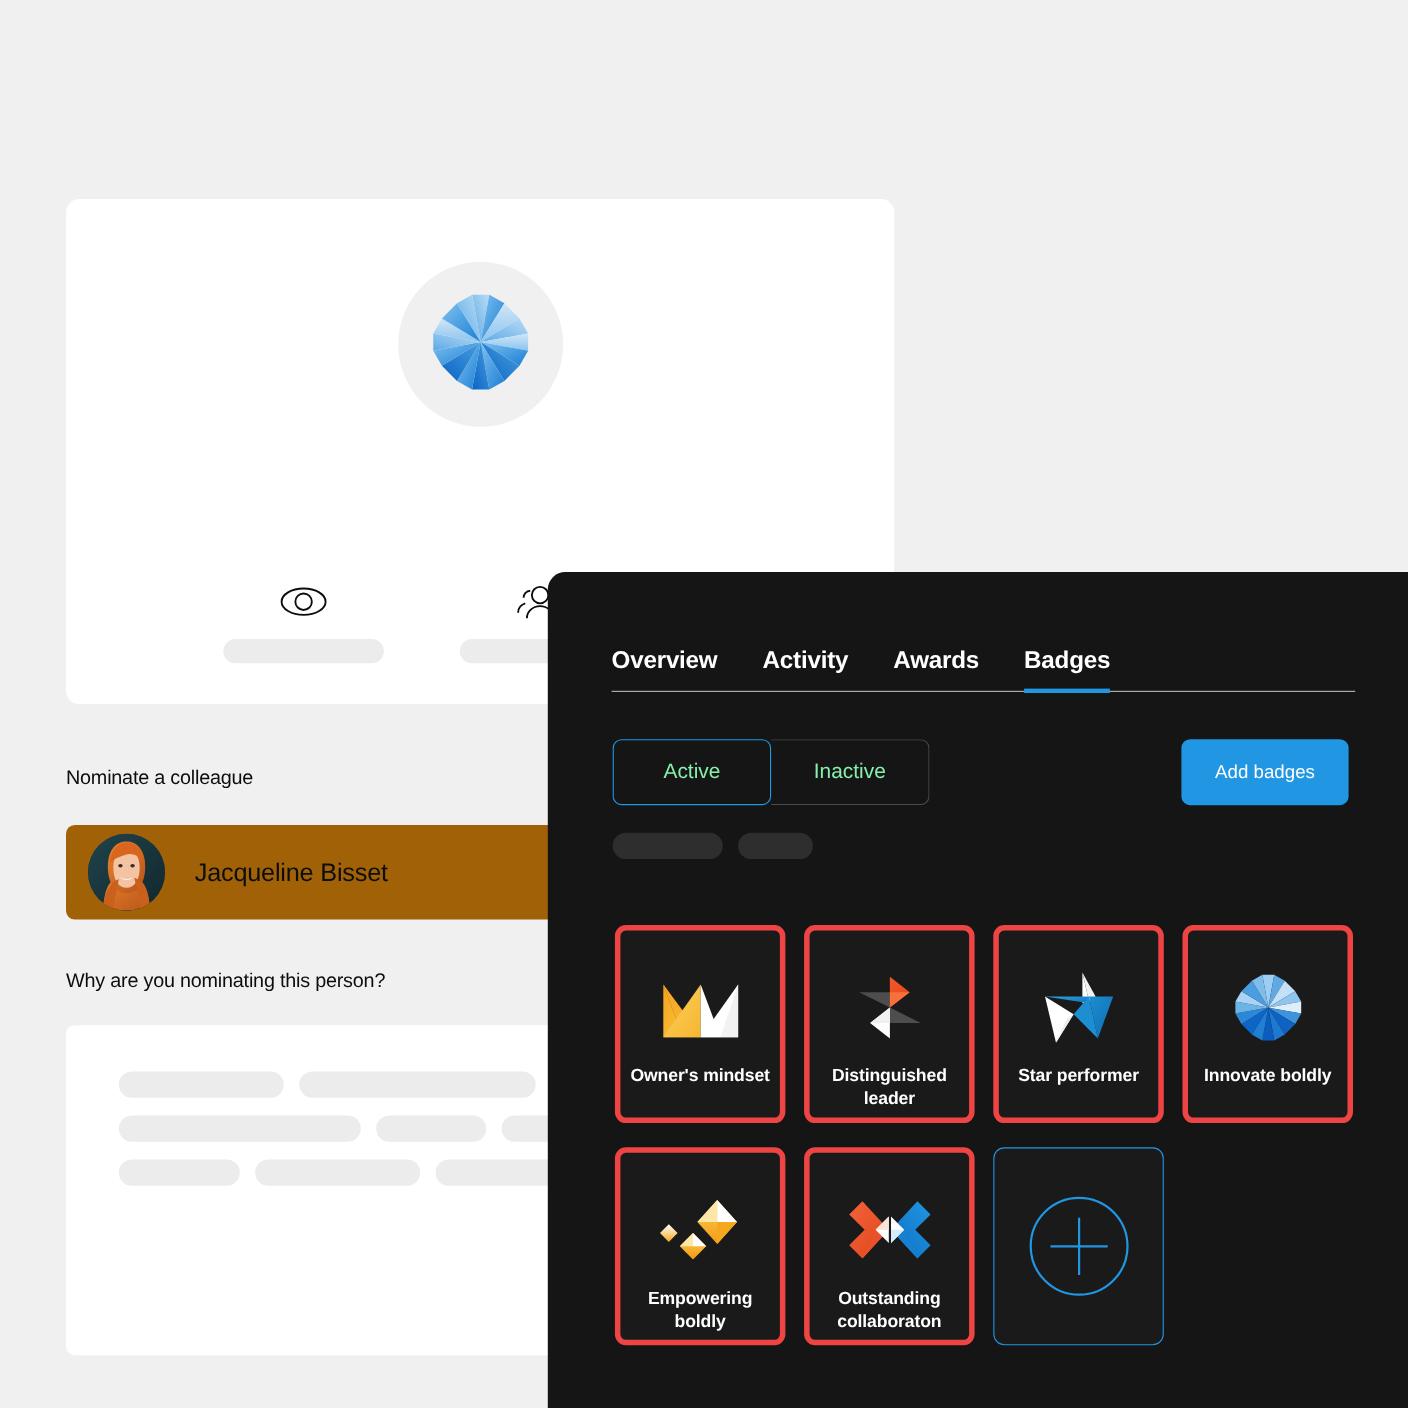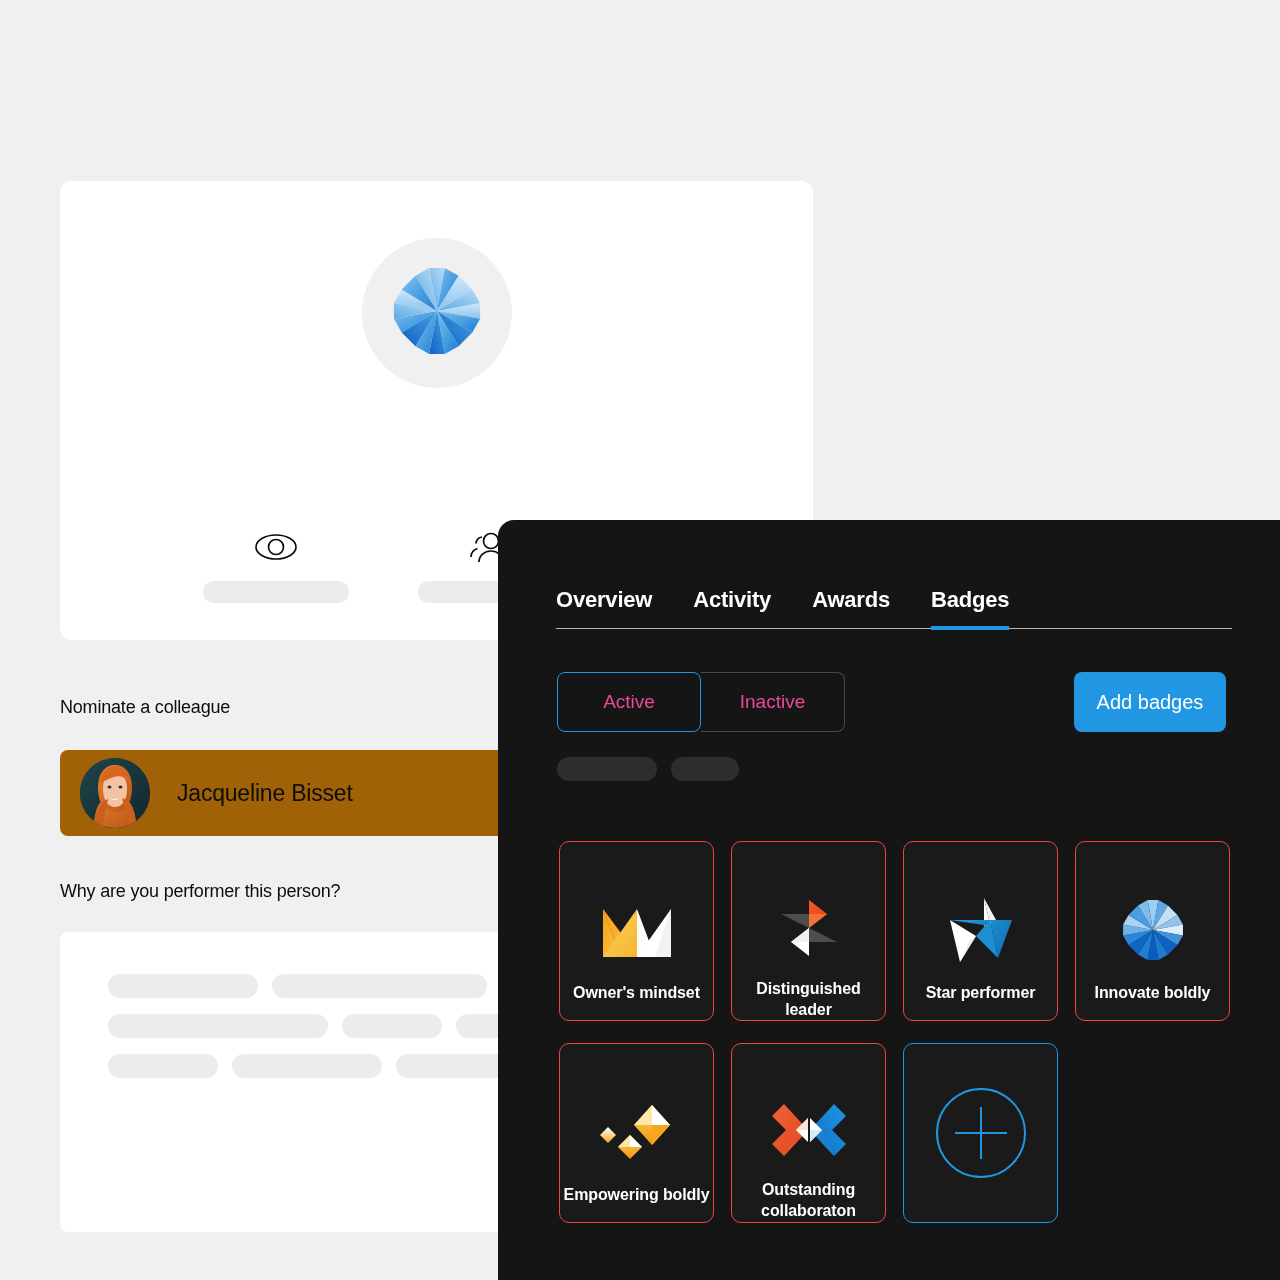--- a/index.html
+++ b/index.html
@@ -100,57 +100,57 @@
   }
   .tab.active { border-bottom-color: #2196e3; }
 
   .segmented {
     position: absolute; left: 557px; top: 672px;
     display: flex;
   }
   .seg {
     width: 144px; height: 60px;
     display: flex; align-items: center; justify-content: center;
-    font-size: 19px; color: #ec4899;
+    font-size: 19px; color: #86efac;
     background: #151515;
     border: 1px solid #4a4a4a;
     cursor: pointer;
   }
   .seg:first-child { border-radius: 8px 0 0 8px; }
   .seg:last-child { border-radius: 0 8px 8px 0; border-left: none; }
   .seg.active {
     border: 1px solid #2196e3; border-radius: 8px;
     position: relative; z-index: 2;
   }
 
   .add-badges-btn {
     position: absolute; left: 1074px; top: 672px;
     width: 152px; height: 60px; border-radius: 8px;
     background: #2196e3; color: #ffffff;
     display: flex; align-items: center; justify-content: center;
-    font-size: 20px; border: none; cursor: pointer;
+    font-size: 17px; border: none; cursor: pointer;
     font-family: inherit;
   }
 
   .chip-row { position: absolute; left: 557px; top: 757px; display: flex; gap: 14px; }
   .chip { height: 24px; border-radius: 12px; background: #2e2e2e; }
 
   .badge-grid {
     position: absolute; left: 559px; top: 841px;
     display: grid;
     grid-template-columns: repeat(4, 155px);
     grid-gap: 22px 17px;
   }
   .badge-tile {
     width: 155px; height: 180px;
-    background: #1a1a1a; border: 1px solid #ef4444;
+    background: #1a1a1a; border: 5px solid #ef4444;
     border-radius: 10px;
     display: flex; flex-direction: column;
     align-items: center; justify-content: flex-start;
-    padding-top: 52px;
+    padding-top: 34px;
     cursor: pointer;
   }
   .badge-icon { height: 72px; display: flex; align-items: center; justify-content: center; }
   .badge-label {
     margin-top: 17px; text-align: center;
     font-size: 16px; font-weight: 700; color: #ffffff;
     line-height: 1.3; letter-spacing: -0.1px;
   }
   .badge-tile.add-tile {
     border: 1px solid #2196e3;
@@ -261,21 +261,21 @@
           <ellipse cx="29.5" cy="29" rx="2" ry="1.6" fill="#3a2a22"></ellipse>
           <ellipse cx="40.5" cy="29" rx="2" ry="1.6" fill="#3a2a22"></ellipse>
           <path d="M29 39 C32 42 38 42 41 39 C38 43 32 43 29 39 Z" fill="#ffffff"></path>
           <path d="M13 70 C15 52 21 44 28 41 C26 52 24 60 23 70 Z" fill="#c9611d"></path>
           <path d="M57 70 C55 50 49 42 42 40 C45 52 47 60 48 70 Z" fill="#c9611d"></path>
         </svg>
       </div>
       <div class="person-name">Jacqueline Bisset</div>
     </div>
 
-    <div class="section-label" id="why-label">Why are you performer this person?</div>
+    <div class="section-label" id="why-label">Why are you nominating this person?</div>
 
     <div class="why-box">
       <div class="sk-row">
         <div class="sk" style="width:150px"></div>
         <div class="sk" style="width:215px"></div>
       </div>
       <div class="sk-row">
         <div class="sk" style="width:220px"></div>
         <div class="sk" style="width:100px"></div>
         <div class="sk" style="width:120px"></div>

